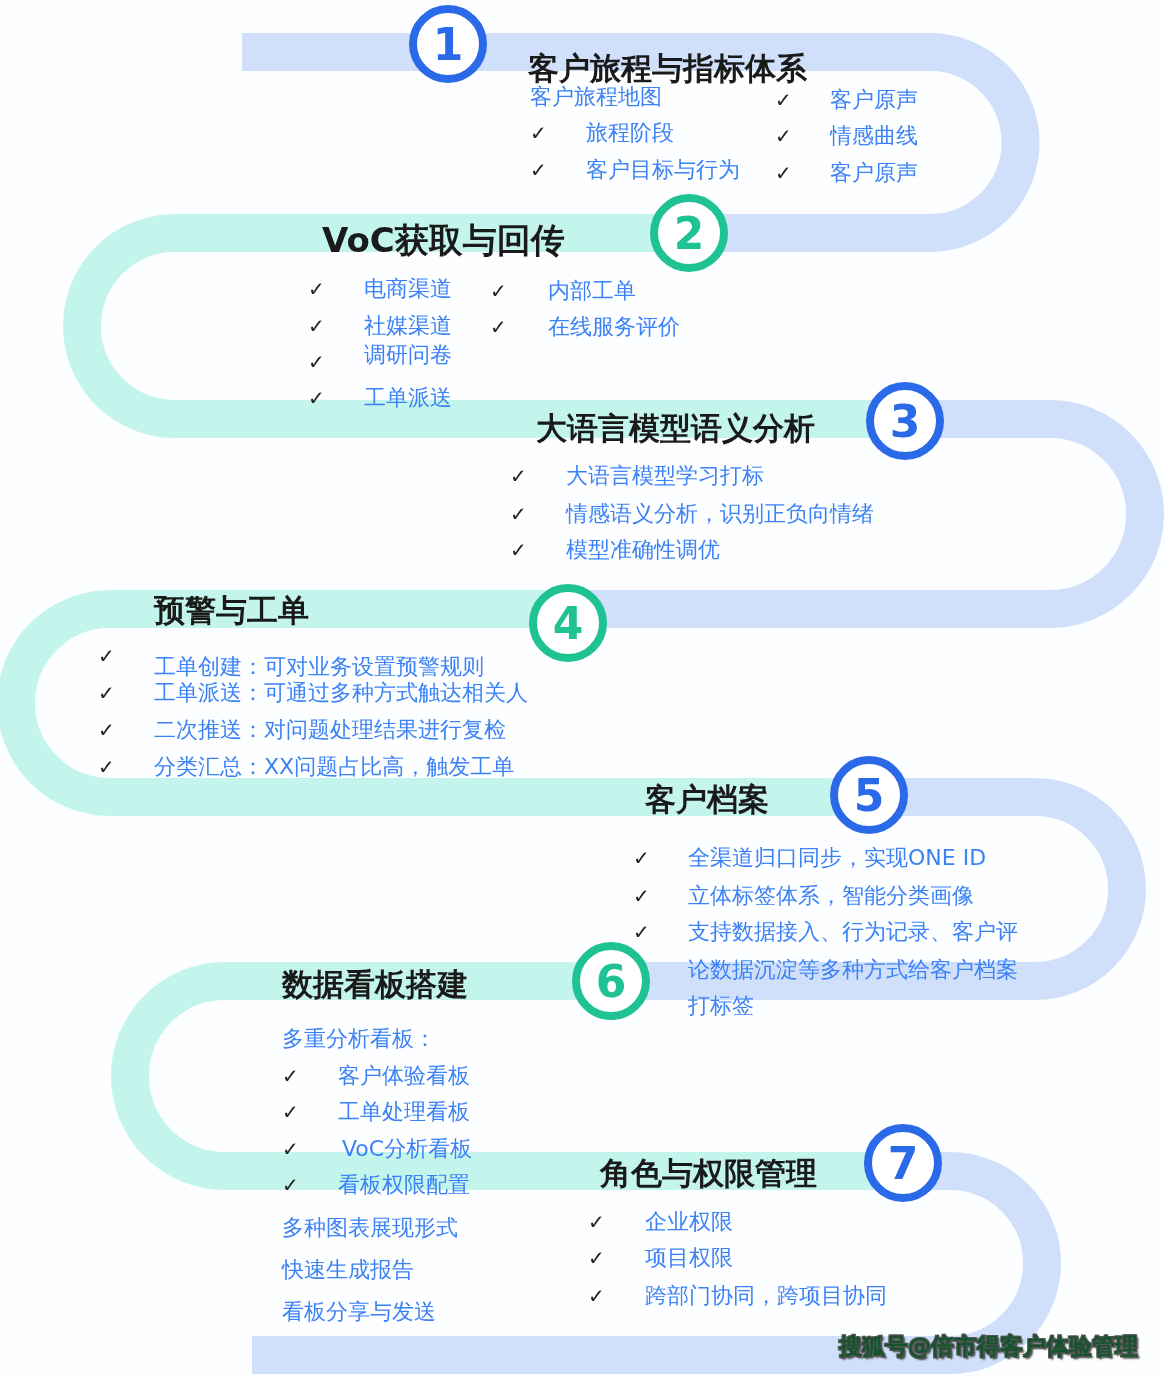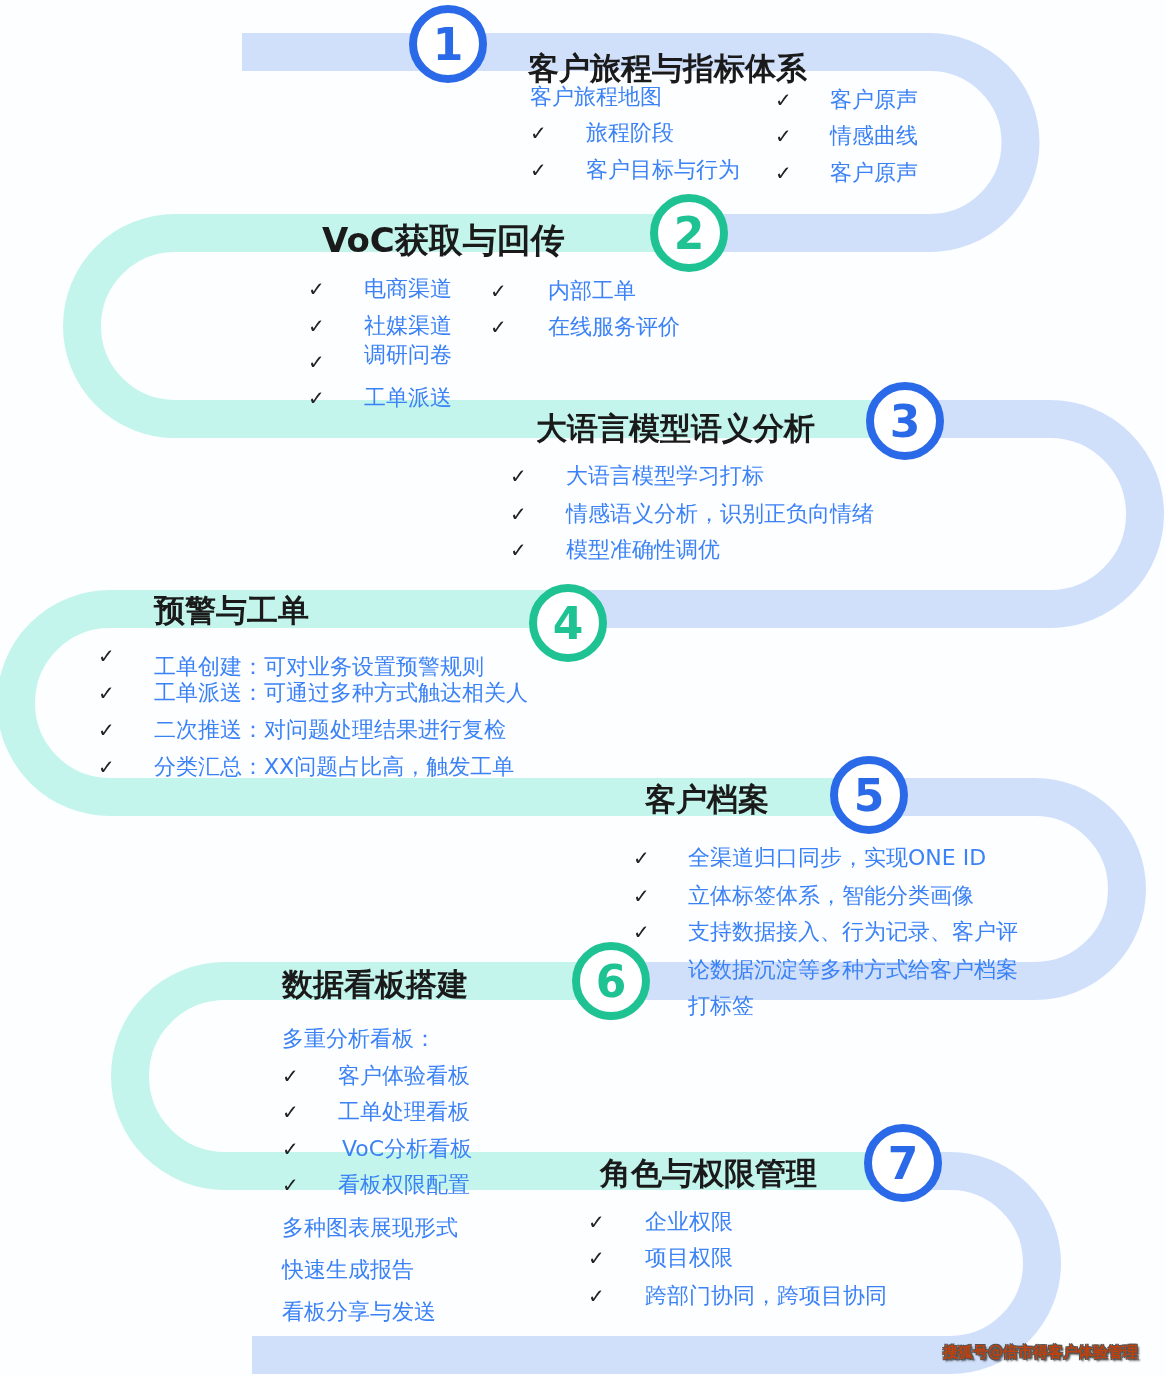--- a/index.html
+++ b/index.html
@@ -23,21 +23,21 @@
     .badge.blue { border: 8px solid #2a6ae8; color: #2a6ae8; }
     .badge.teal { border: 8px solid #1fc393; color: #1fc393; }
     .line {
       position: absolute; font-size: 22px; color: #3b82f6; white-space: nowrap; line-height: 1;
     }
     .chk {
       position: absolute; font-size: 20px; color: #222; line-height: 1;
       font-family: "DejaVu Sans", sans-serif;
     }
     .watermark {
-      position: absolute; right: 28px; bottom: 14px; font-size: 15px; color: #c2410c;
+      position: absolute; right: 28px; bottom: 14px; font-size: 23px; color: #14532d;
       font-weight: bold; white-space: nowrap;
       text-shadow: 1px 1px 0 #555, -1px -1px 0 #555, 1px -1px 0 #555, -1px 1px 0 #555, 2px 2px 2px #333;
     }
   </style>
 </head>
 <body>
 
 <svg class="path" width="1166" height="1376" viewBox="0 0 1166 1376">
   <g fill="none" stroke-width="38" stroke-linecap="butt">
 

